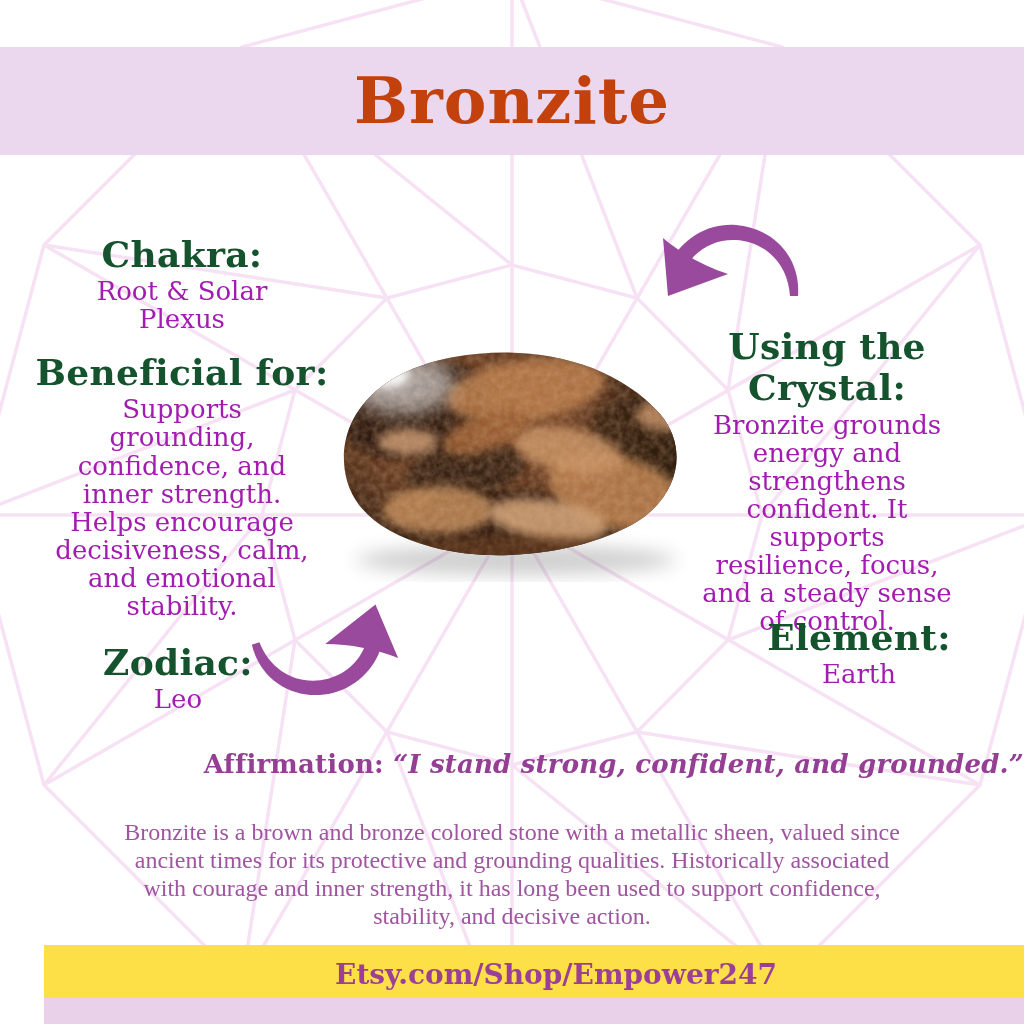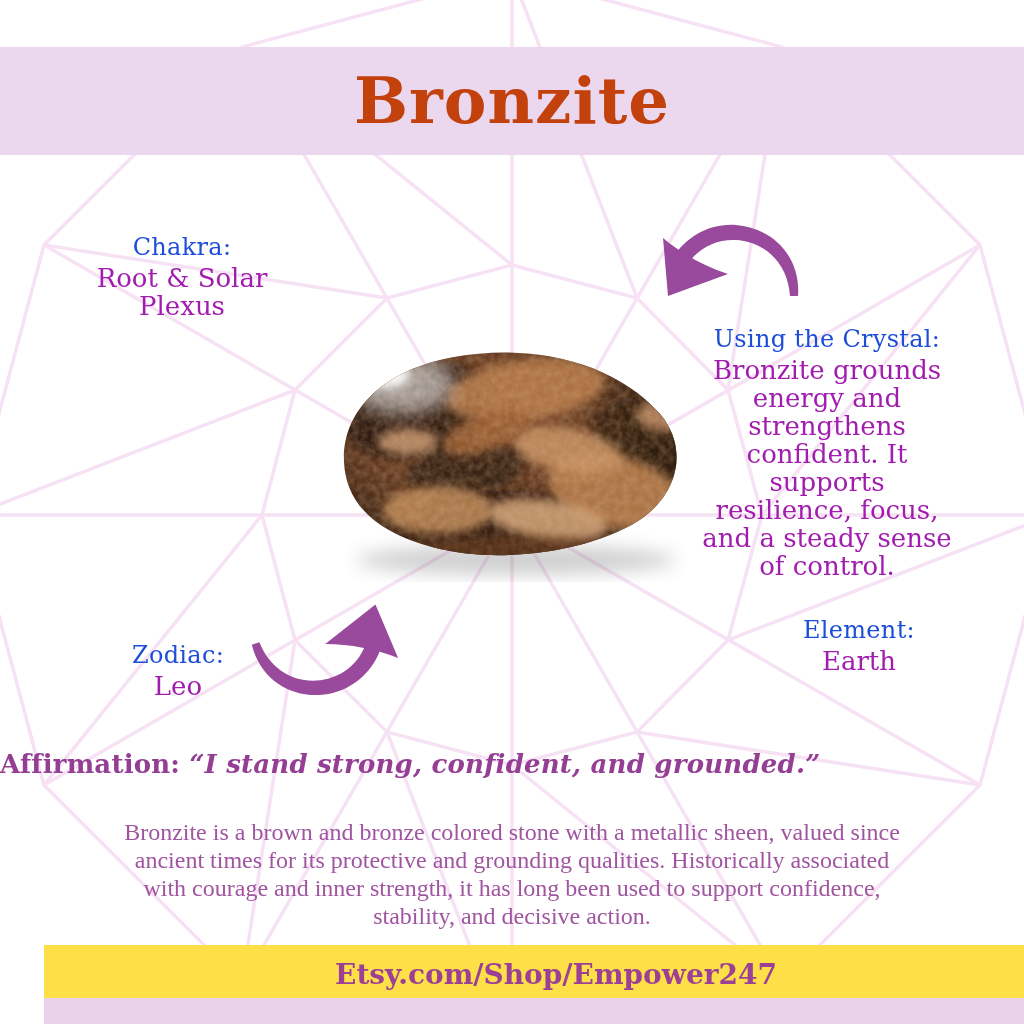--- a/index.html
+++ b/index.html
@@ -15,22 +15,22 @@
     background:#ecd8ee;display:flex;align-items:center;justify-content:center;
   }
   .page-title{
     margin:0;font-family:"DejaVu Serif",serif;font-weight:bold;
     font-size:64px;color:#c2410c;letter-spacing:1px;line-height:1;
   }
 
   
   .sec{position:absolute;text-align:center;}
   .sec h2{
-    margin:0 0 2px 0;font-family:"DejaVu Serif",serif;font-weight:normal;
-    font-size:24px;line-height:1.15;color:#1d4ed8;letter-spacing:.3px;
+    margin:0 0 2px 0;font-family:"DejaVu Serif",serif;font-weight:bold;
+    font-size:36px;line-height:1.15;color:#14532d;letter-spacing:.3px;
   }
   .sec p{
     margin:0;font-size:26px;line-height:1.08;color:#a21caf;
     white-space:pre-line;
   }
   .sec-chakra{left:26px;top:234px;width:312px;}
   .sec-beneficial{left:16px;top:352px;width:332px;}
   .sec-zodiac{left:22px;top:642px;width:312px;}
   .sec-using{left:670px;top:326px;width:314px;}
   .sec-element{left:702px;top:617px;width:314px;}
@@ -38,21 +38,21 @@
   
   .stone{position:absolute;left:316px;top:320px;width:392px;height:262px;}
 
   
   .arrow{position:absolute;width:150px;height:95px;}
   .arrow-top{left:652px;top:214px;}
   .arrow-zodiac{left:255px;top:608px;transform:rotate(162deg);}
 
   
   .affirmation{
-    position:absolute;left:0;top:749px;width:1024px;margin:0;text-align:left;
+    position:absolute;left:0;top:749px;width:1024px;margin:0;text-align:right;
     font-family:"DejaVu Serif",serif;font-weight:bold;font-size:26px;
     color:#943e94;letter-spacing:.2px;
   }
   .aff-quote{font-style:italic;}
 
   
   .description{
     position:absolute;left:22px;top:818px;width:980px;margin:0;text-align:center;
     font-family:Liberation Serif, serif;font-size:24px;line-height:1.17;
     color:#a055a0;white-space:pre-line;
@@ -89,20 +89,31 @@
   <header class="top-band">
     <h1 class="page-title">Bronzite</h1>
   </header>
 
   <section class="sec sec-chakra">
     <h2>Chakra:</h2>
     <p>Root &amp; Solar
 Plexus</p>
   </section>
 
+  <section class="sec sec-beneficial">
+    <h2>Beneficial for:</h2>
+    <p>Supports
+grounding,
+confidence, and
+inner strength.
+Helps encourage
+decisiveness, calm,
+and emotional
+stability.</p>
+  </section>
 
   <section class="sec sec-zodiac">
     <h2>Zodiac:</h2>
     <p>Leo</p>
   </section>
 
   <section class="sec sec-using">
     <h2>Using the Crystal:</h2>
     <p>Bronzite grounds
 energy and

